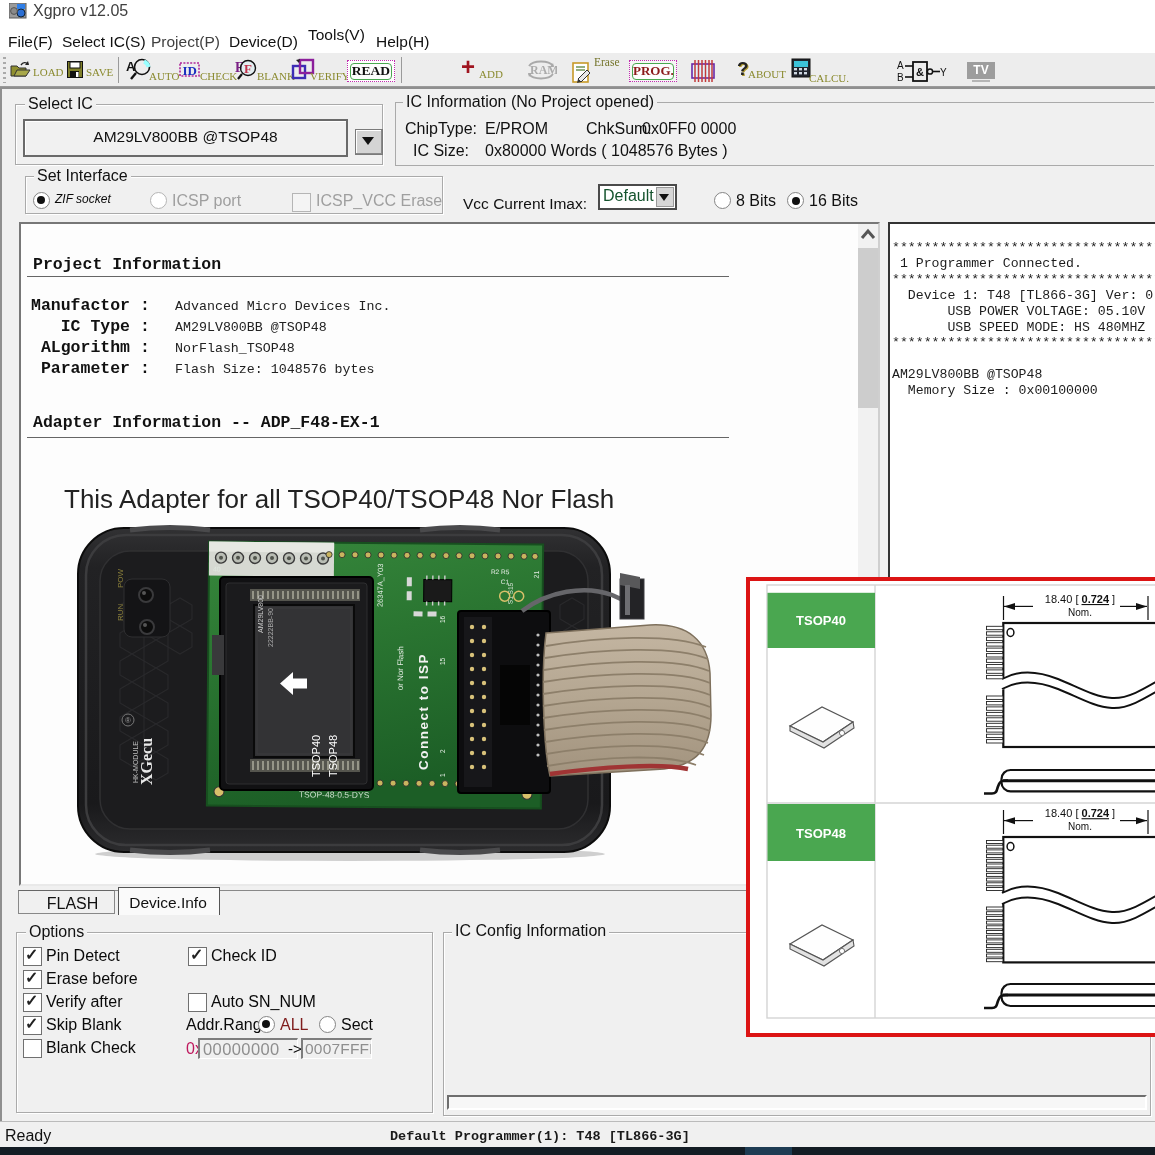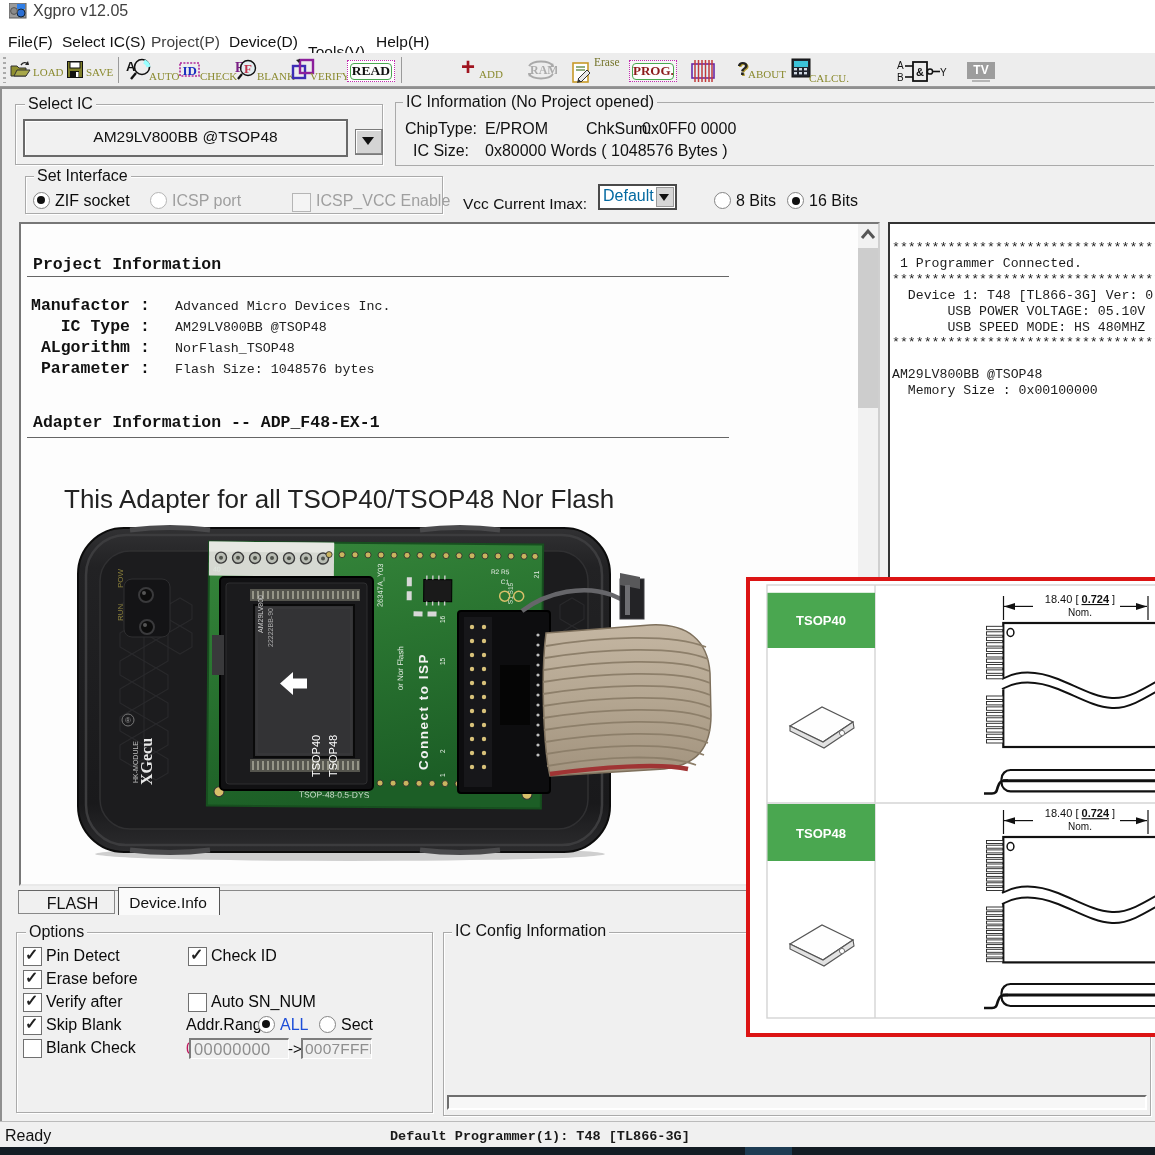--- a/index.html
+++ b/index.html
@@ -28,21 +28,21 @@
   <circle cx="12" cy="10" r="4" fill="#2b6fd4" stroke="#123"></circle>
   <circle cx="5" cy="8" r="3.4" fill="#8a8a8a" stroke="#555"></circle>
 </svg>
 <div class="abs" style="left:33px;top:2px;font-size:16px;color:#404040;">Xgpro v12.05</div>
 
 <div class="abs" style="left:0;top:30px;width:1155px;height:23px;background:#fff;"></div>
 <div class="abs" style="top:33px;left:8px;font-size:15.5px;color:#111;">File(F)</div>
 <div class="abs" style="top:33px;left:62px;font-size:15.5px;color:#111;">Select IC(S)</div>
 <div class="abs" style="top:33px;left:151px;font-size:15.5px;color:#404040;">Project(P)</div>
 <div class="abs" style="top:33px;left:229px;font-size:15.5px;color:#111;">Device(D)</div>
-<div class="abs" style="top:43px;left:308px;font-size:15.5px;color:#111;">Tools(V)</div>
+<div class="abs" style="top:26px;left:308px;font-size:15.5px;color:#111;">Tools(V)</div>
 <div class="abs" style="top:33px;left:376px;font-size:15.5px;color:#111;">Help(H)</div>
 <div class="abs" style="top:33px;left:444px;font-size:15.5px;color:#111;margin-top:36px;">Language(L)</div>
 
 <div class="abs" style="left:0;top:53px;width:1155px;height:33px;background:#ededed;border-bottom:1px solid #9a9a9a;"></div>
 <div id="toolbar">
 
   <div class="abs" style="left:3px;top:57px;width:3px;height:26px;background:repeating-linear-gradient(#aaa 0 2px, transparent 2px 5px);"></div>
 
   <svg class="abs" style="left:10px;top:61px;" width="21" height="17" viewBox="0 0 21 17">
     <path d="M1 15 L1 5 L7 5 L9 7 L16 7 L16 15 Z" fill="#8f8f2f" stroke="#333" stroke-width="1"></path>
@@ -179,29 +179,29 @@
 <div class="abs" style="left:485px;top:120px;font-size:16px;color:#111;">E/PROM</div>
 <div class="abs" style="left:574px;top:120px;font-size:16px;color:#111;margin-left:12px;">ChkSum:</div>
 <div class="abs" style="left:642px;top:120px;font-size:16px;color:#111;">0x0FF0 0000</div>
 <div class="abs" style="left:413px;top:142px;font-size:16px;color:#111;">IC Size:</div>
 <div class="abs" style="left:485px;top:142px;font-size:16px;color:#111;">0x80000 Words ( 1048576 Bytes )</div>
 
 <div class="grp" style="left:25px;top:176px;width:416px;height:36px;"></div>
 <div class="glabel" style="left:34px;top:168px;">Set Interface</div>
 <div class="rad" style="left:33px;top:192px;"></div>
 <div class="raddot" style="left:37px;top:196px;"></div>
-<div class="abs" style="left:55px;top:192px;font-size:16px;color:#0a0a0a;">ZIF socket</div>
+<div class="abs" style="left:55px;top:192px;font-size:12px;color:#0a0a0a;font-style:italic;">ZIF socket</div>
 <div class="rad dis" style="left:150px;top:192px;"></div>
 <div class="abs" style="left:172px;top:192px;font-size:16px;color:#9f9f9f;">ICSP port</div>
 <div class="cb dis" style="left:292px;top:193px;background:#f4f4f4;"></div>
-<div class="abs" style="left:316px;top:192px;font-size:16px;color:#9f9f9f;">ICSP_VCC Enable</div>
+<div class="abs" style="left:316px;top:192px;font-size:16px;color:#9f9f9f;">ICSP_VCC Erase</div>
 
 <div class="abs" style="left:463px;top:195px;font-size:15.5px;color:#111;">Vcc Current Imax:</div>
 <div class="abs" style="left:598px;top:184px;width:79px;height:26px;background:#fff;border:2px solid #4a4a4a;box-sizing:border-box;"></div>
-<div class="abs" style="left:603px;top:187px;font-size:16px;color:#0369a1;">Default</div>
+<div class="abs" style="left:603px;top:187px;font-size:16px;color:#14532d;">Default</div>
 <div class="abs" style="left:656px;top:187px;width:18px;height:20px;background:#d6d6d6;border:1px solid #999;box-sizing:border-box;"></div>
 <div class="abs" style="left:659px;top:194px;width:0;height:0;border-left:5.5px solid transparent;border-right:5.5px solid transparent;border-top:7px solid #111;"></div>
 <div class="rad" style="left:714px;top:192px;"></div>
 <div class="abs" style="left:736px;top:192px;font-size:16px;color:#111;">8 Bits</div>
 <div class="rad" style="left:787px;top:192px;"></div>
 <div class="raddot" style="left:792px;top:197px;"></div>
 <div class="abs" style="left:809px;top:192px;font-size:16px;color:#111;">16 Bits</div>
 
 <div class="abs" style="left:19px;top:222px;width:861px;height:664px;background:#fdfdfd;border:2px solid #777;border-bottom-color:#e9e9e9;border-right-color:#cfcfcf;box-sizing:border-box;"></div>
 <div id="leftpanel">
@@ -270,26 +270,26 @@
   <div class="cb" style="left:188px;top:947px;">
       <span class="chk">✓</span>
     </div>
   <div class="abs" style="left:211px;top:947px;font-size:16px;color:#0a0a0a;">Check ID</div>
   <div class="cb" style="left:188px;top:993px;"></div>
   <div class="abs" style="left:211px;top:993px;font-size:16px;color:#0a0a0a;">Auto SN_NUM</div>
 
   <div class="abs" style="left:186px;top:1016px;width:77px;overflow:hidden;font-size:16px;color:#0a0a0a;white-space:nowrap;">Addr.Range</div>
   <div class="rad" style="left:258px;top:1016px;"></div>
     <div class="raddot" style="left:262px;top:1020px;"></div>
-  <div class="abs" style="left:280px;top:1016px;font-size:16px;color:#1d4ed8;">ALL</div>
+  <div class="abs" style="left:280px;top:1016px;font-size:16px;color:#7f1d1d;">ALL</div>
   <div class="rad" style="left:319px;top:1016px;"></div>
   <div class="abs" style="left:341px;top:1016px;font-size:16px;color:#0a0a0a;">Sect</div>
 
   <div class="abs" style="left:186px;top:1040px;font-size:16px;color:#be185d;">0x</div>
-  <div class="abs" style="left:189px;top:1038px;width:100px;height:21px;border-top:2px solid #7d7d7d;border-left:2px solid #7d7d7d;border-bottom:1px solid #fff;border-right:1px solid #fff;background:#f0f0f0;box-sizing:border-box;overflow:hidden;font-size:16.5px;color:#8e8e8e;padding-left:3px;letter-spacing:0.4px;">00000000</div>
+  <div class="abs" style="left:198px;top:1038px;width:100px;height:21px;border-top:2px solid #7d7d7d;border-left:2px solid #7d7d7d;border-bottom:1px solid #fff;border-right:1px solid #fff;background:#f0f0f0;box-sizing:border-box;overflow:hidden;font-size:16.5px;color:#8e8e8e;padding-left:3px;letter-spacing:0.4px;">00000000</div>
   <div class="abs" style="left:288px;top:1040px;font-size:15px;color:#0a0a0a;">-&gt;</div>
   <div class="abs" style="left:301px;top:1038px;width:71px;height:21px;border-top:2px solid #7d7d7d;border-left:2px solid #7d7d7d;border-bottom:1px solid #fff;border-right:1px solid #fff;background:#f0f0f0;box-sizing:border-box;overflow:hidden;font-size:15.5px;color:#8e8e8e;padding-left:2px;letter-spacing:0.2px;">0007FFFF</div>
 </div>
 
 <div class="grp" style="left:443px;top:932px;width:706px;height:182px;"></div>
 <div class="glabel" style="left:452px;top:923px;">IC Config Information</div>
 <div class="abs sunken" style="left:447px;top:1095px;width:700px;height:15px;background:#f7f7f7;box-sizing:border-box;border-top-color:#6e6e6e;border-left-color:#6e6e6e;"></div>
 
 <div class="abs" style="left:0;top:1121px;width:1155px;height:26px;background:#f0f0f0;border-top:1px solid #bbb;"></div>
 <div class="abs" style="left:5px;top:1127px;font-size:16px;color:#111;">Ready</div>

